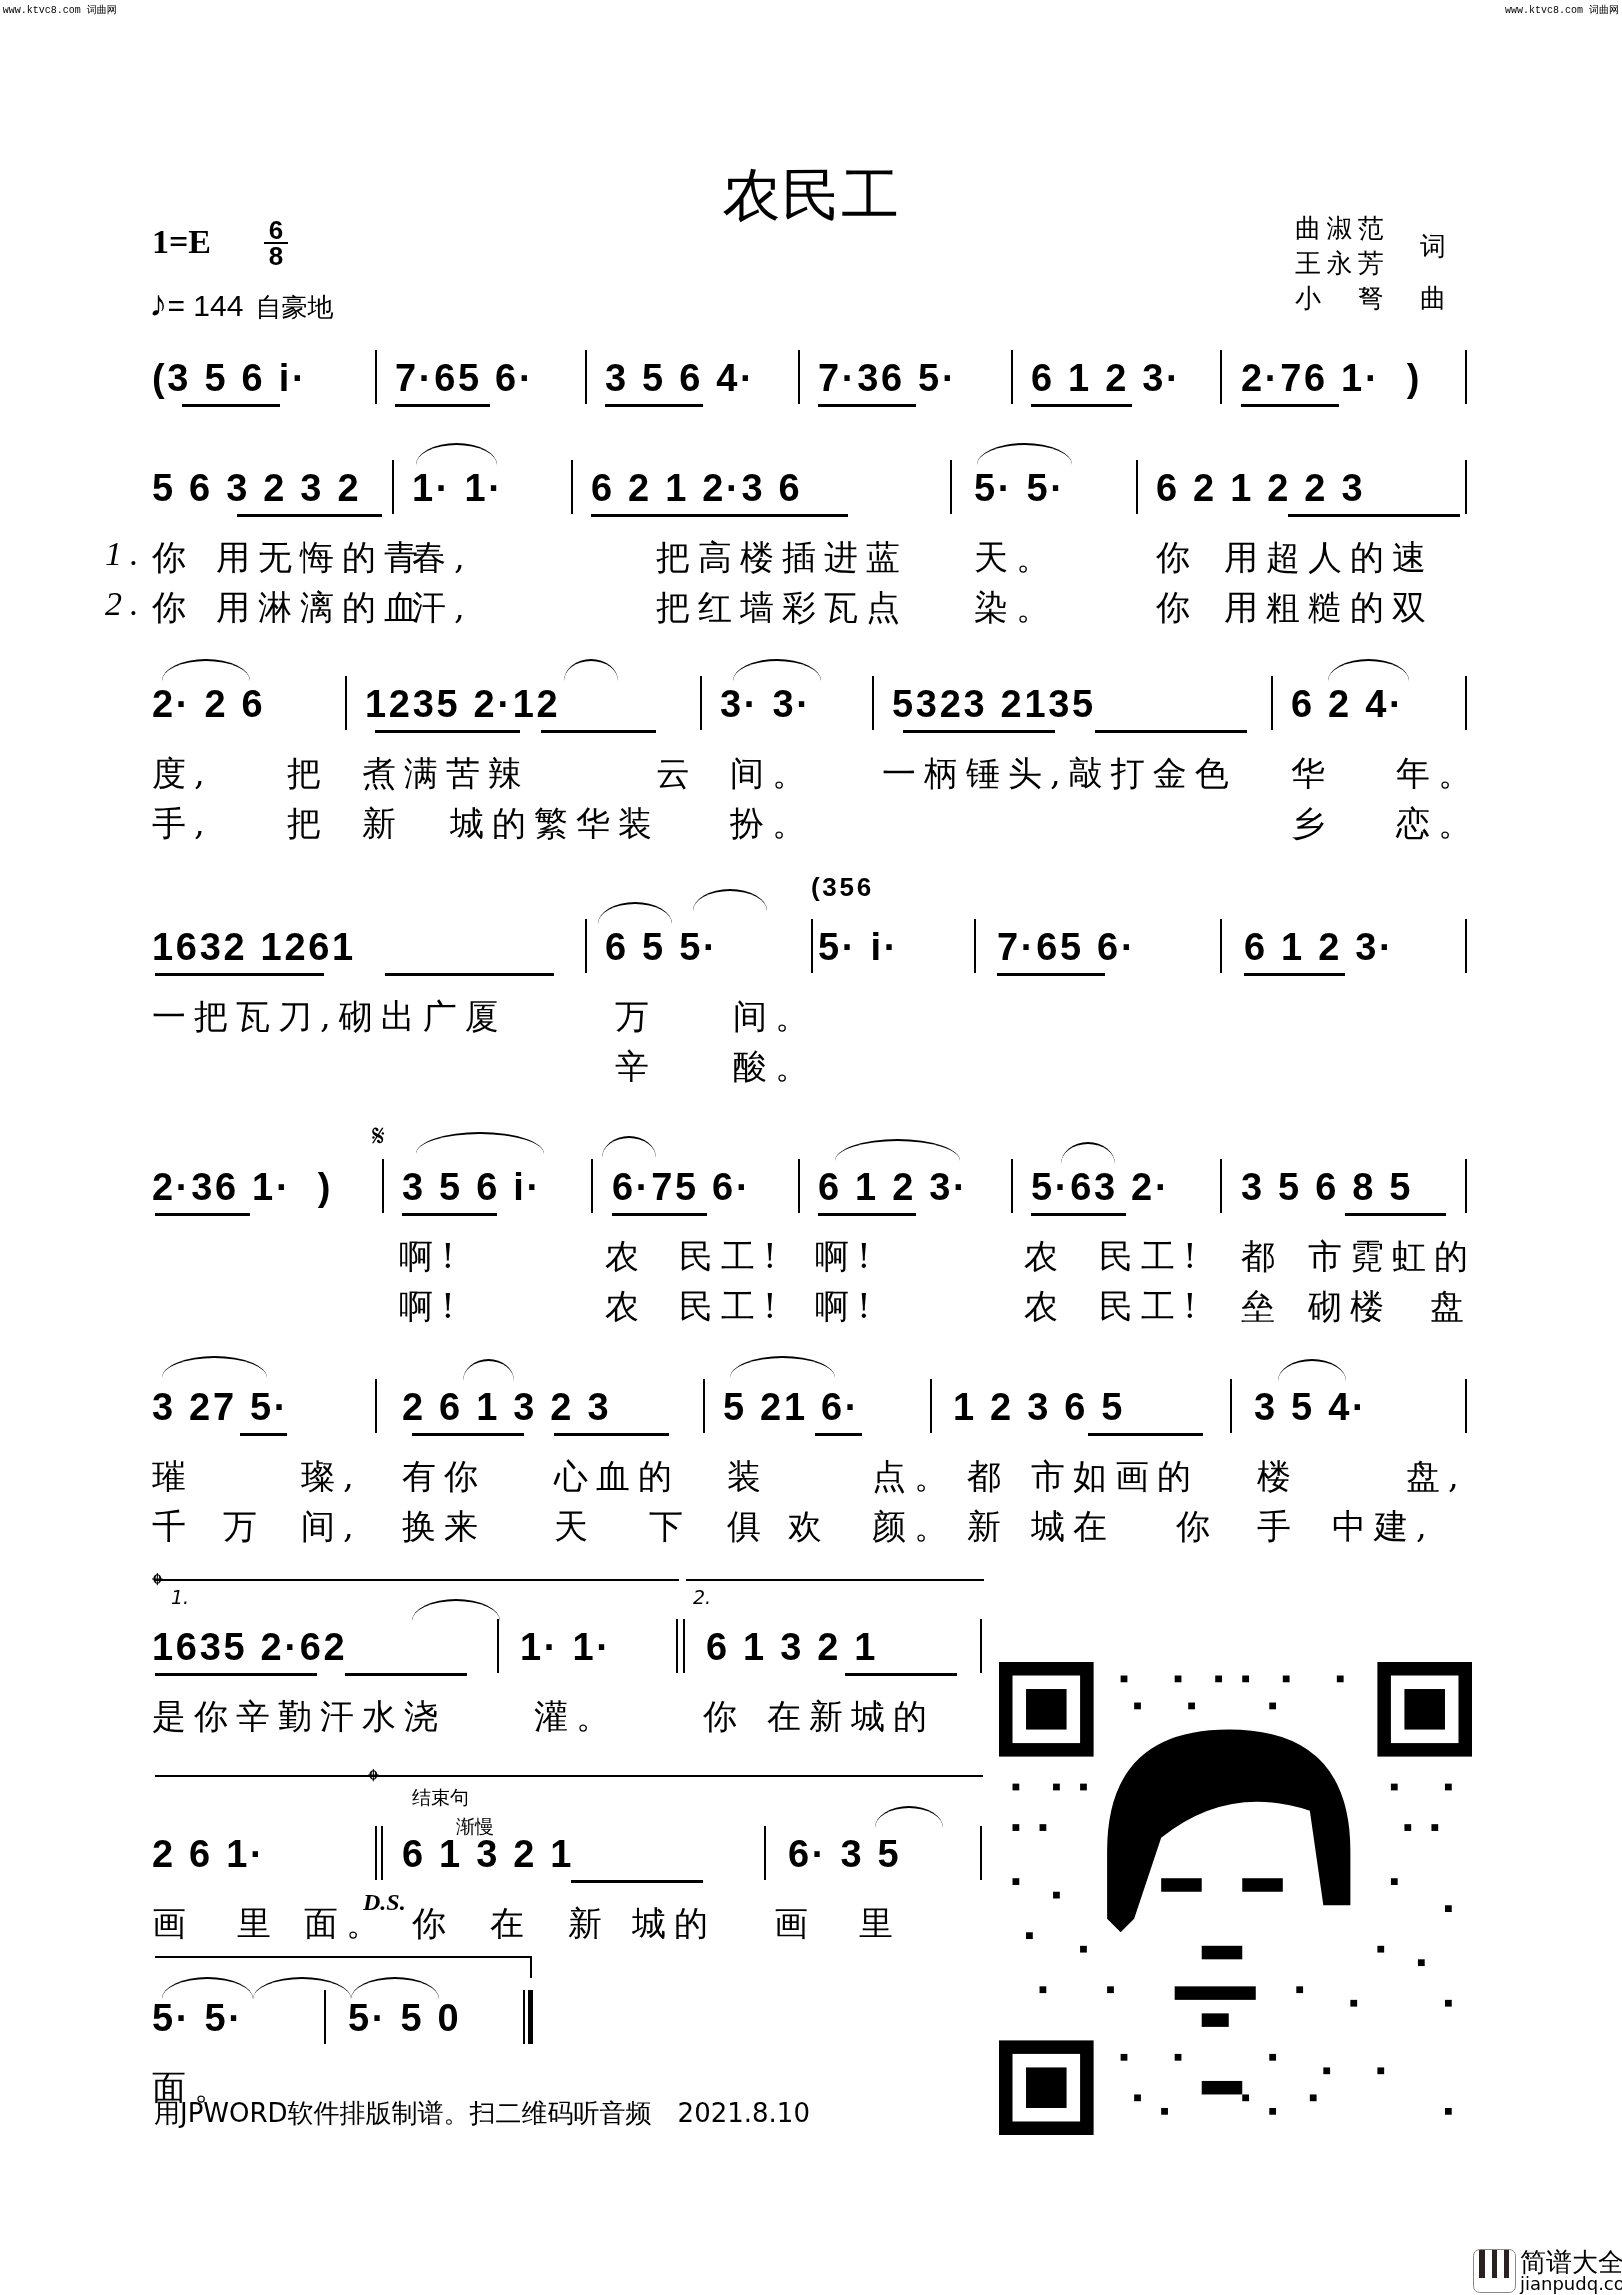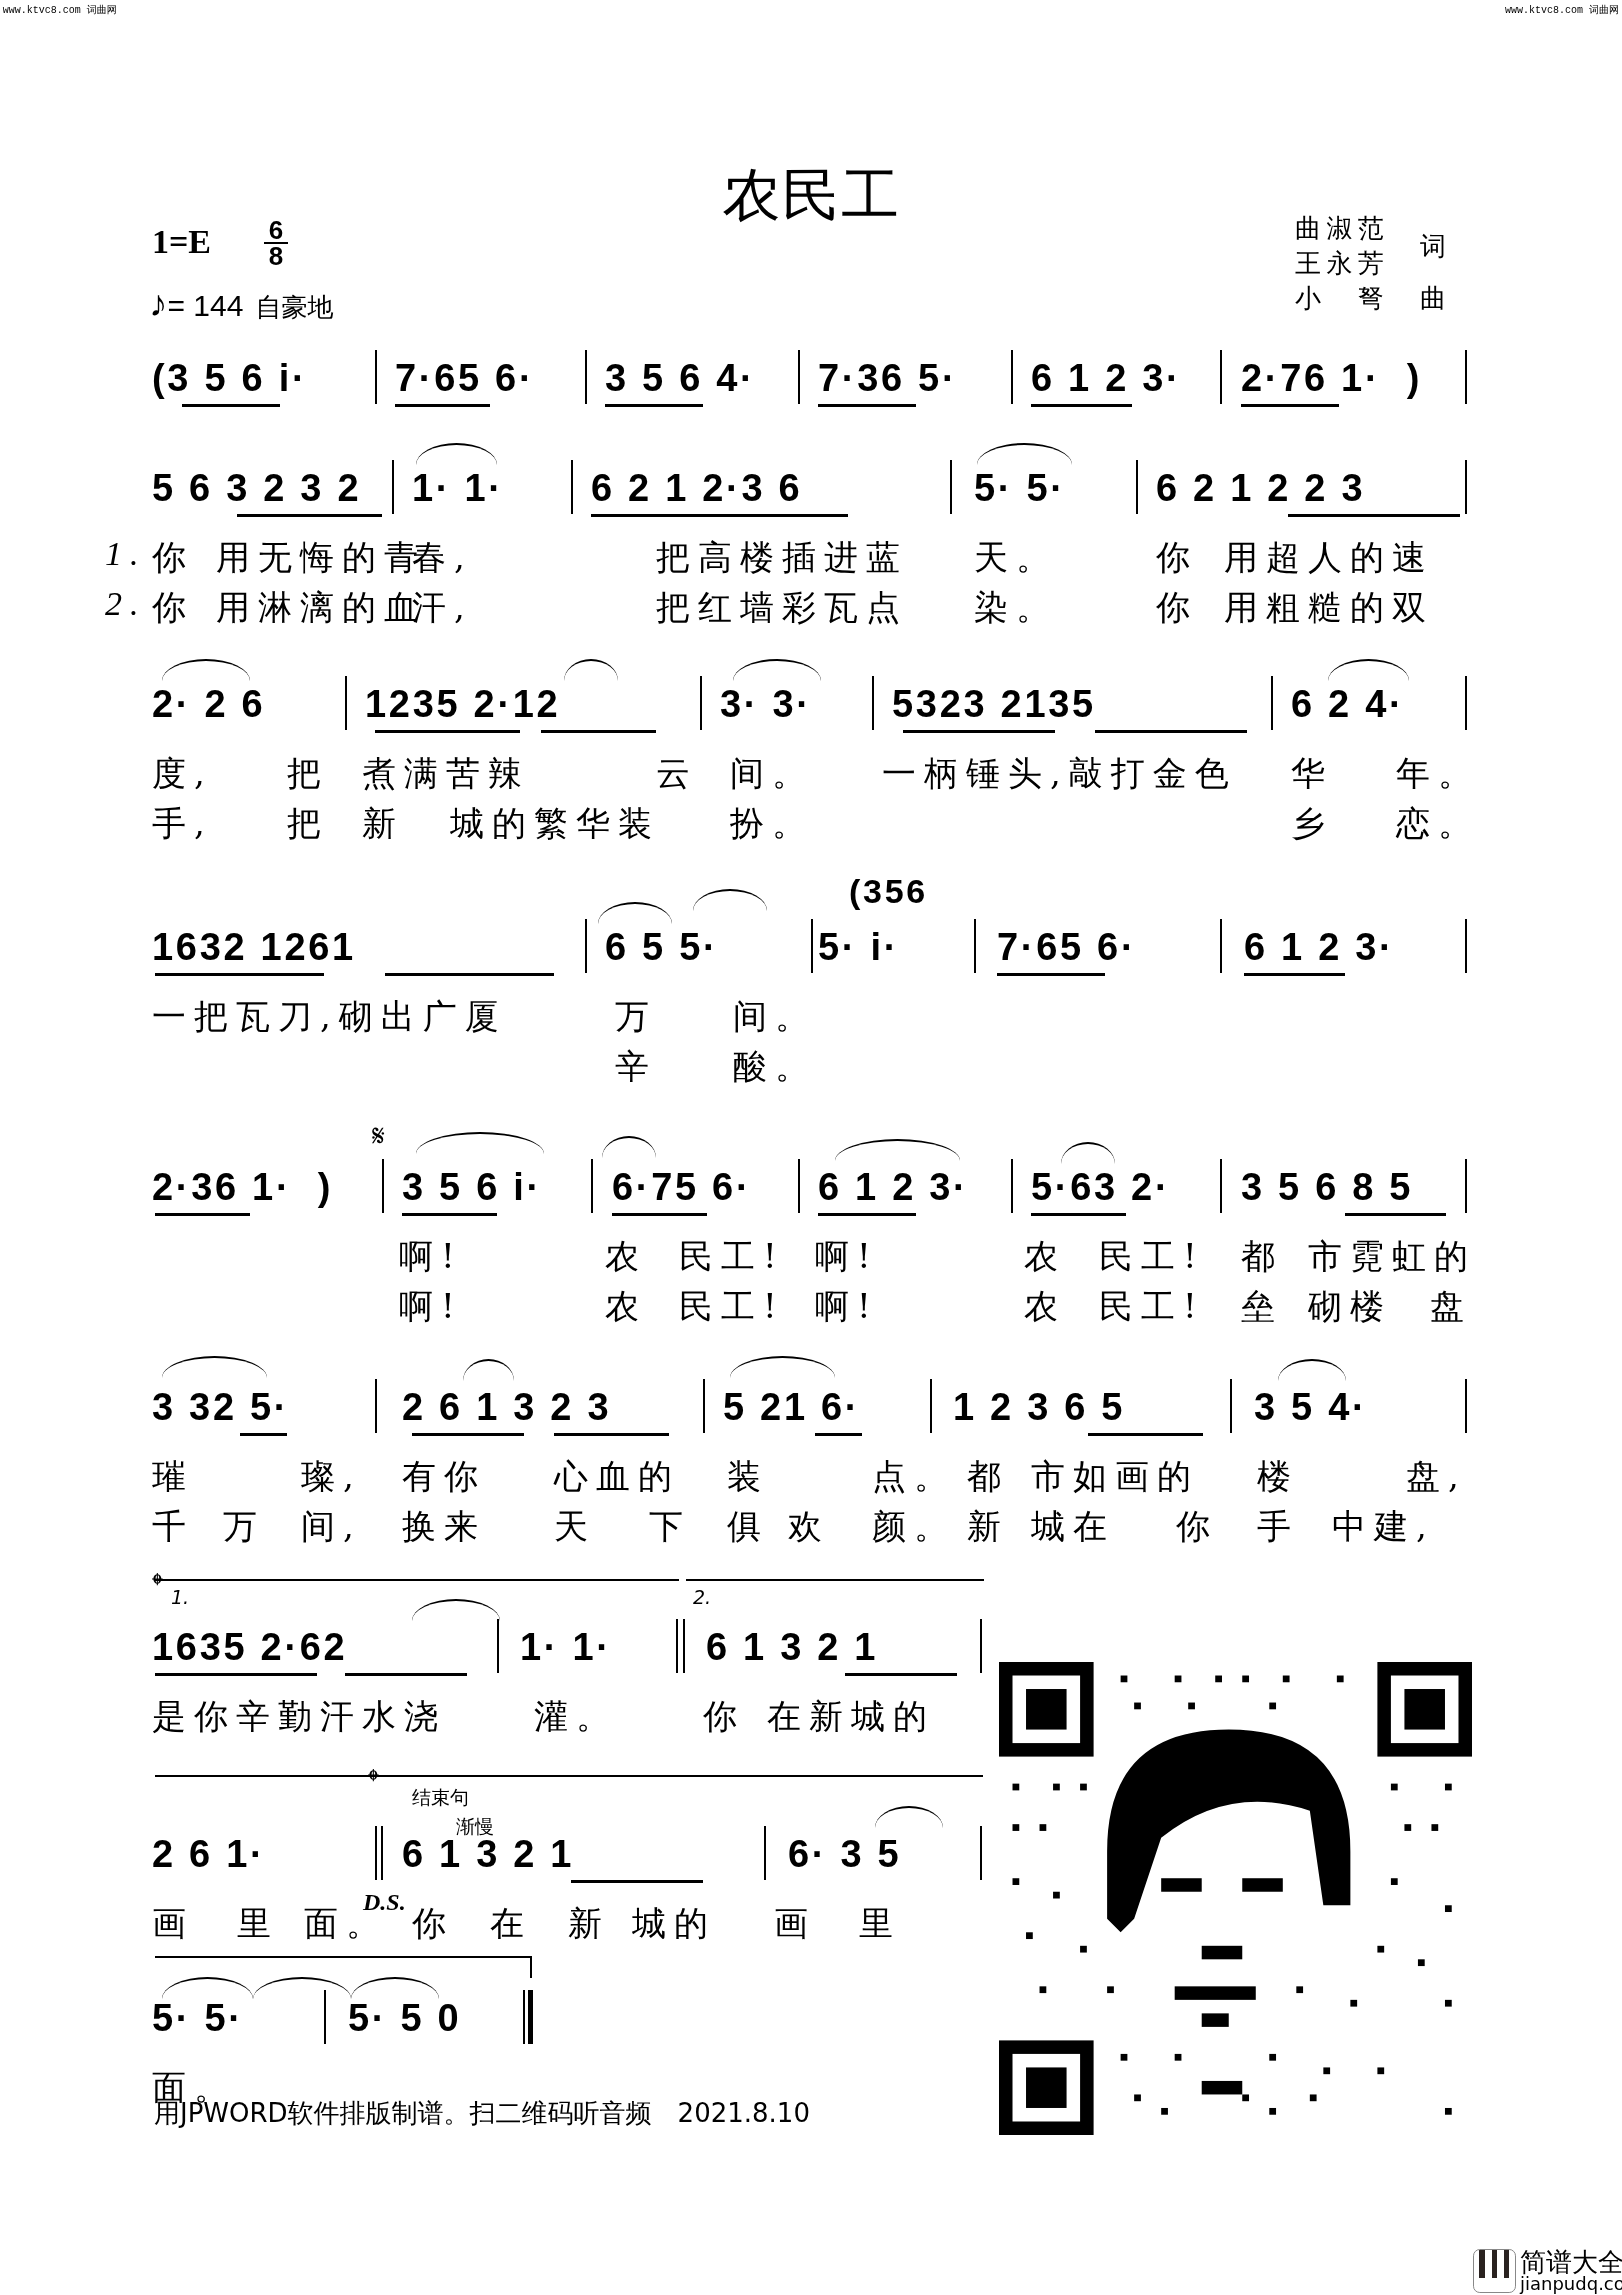--- a/index.html
+++ b/index.html
@@ -176,21 +176,21 @@
     <span style="left:578px">扮。</span>
     <span style="left:1139px">乡</span>
     <span style="left:1244px">恋。</span>
   </div>
 </div>
 
 <div class="line" style="top:926px">
   <div class="notes">
     <div class="arc" style="left:446px;top:-24px;width:74px"></div>
     <div class="arc" style="left:541px;top:-37px;width:74px"></div>
-    <span style="left:697px;top:-54px;font-size:34px">(356</span>
+    <span style="left:659px;top:-54px;font-size:26px">(356</span>
     <span style="left:0">1632 1261</span>
     <div class="barline" style="left:433px"></div>
     <span style="left:453px">6 5 5·</span>
     <div class="barline" style="left:659px"></div>
     <span style="left:666px">5· i·</span>
     <div class="barline" style="left:822px"></div>
     <span style="left:845px">7·65 6·</span>
     <div class="barline" style="left:1068px"></div>
     <span style="left:1092px">6 1 2 3·</span>
     <div class="barline" style="left:1313px"></div>
@@ -258,21 +258,21 @@
     <span style="left:1278px">盘</span>
   </div>
 </div>
 
 <div class="line" style="top:1386px">
   <div class="notes">
     <div class="arc" style="left:10px;top:-30px;width:105px"></div>
     <div class="arc" style="left:311px;top:-27px;width:51px"></div>
     <div class="arc" style="left:578px;top:-30px;width:105px"></div>
     <div class="arc" style="left:1126px;top:-27px;width:68px"></div>
-    <span style="left:0">3 32 5·</span>
+    <span style="left:0">3 27 5·</span>
     <div class="barline" style="left:223px"></div>
     <span style="left:250px">2 6 1 3 2 3</span>
     <div class="barline" style="left:551px"></div>
     <span style="left:571px">5 21 6·</span>
     <div class="barline" style="left:778px"></div>
     <span style="left:801px">1 2 3 6 5</span>
     <div class="barline" style="left:1078px"></div>
     <span style="left:1102px">3 5 4·</span>
     <div class="barline" style="left:1313px"></div>
     <div class="uline" style="left:88px;top:47px;width:47px"></div>

